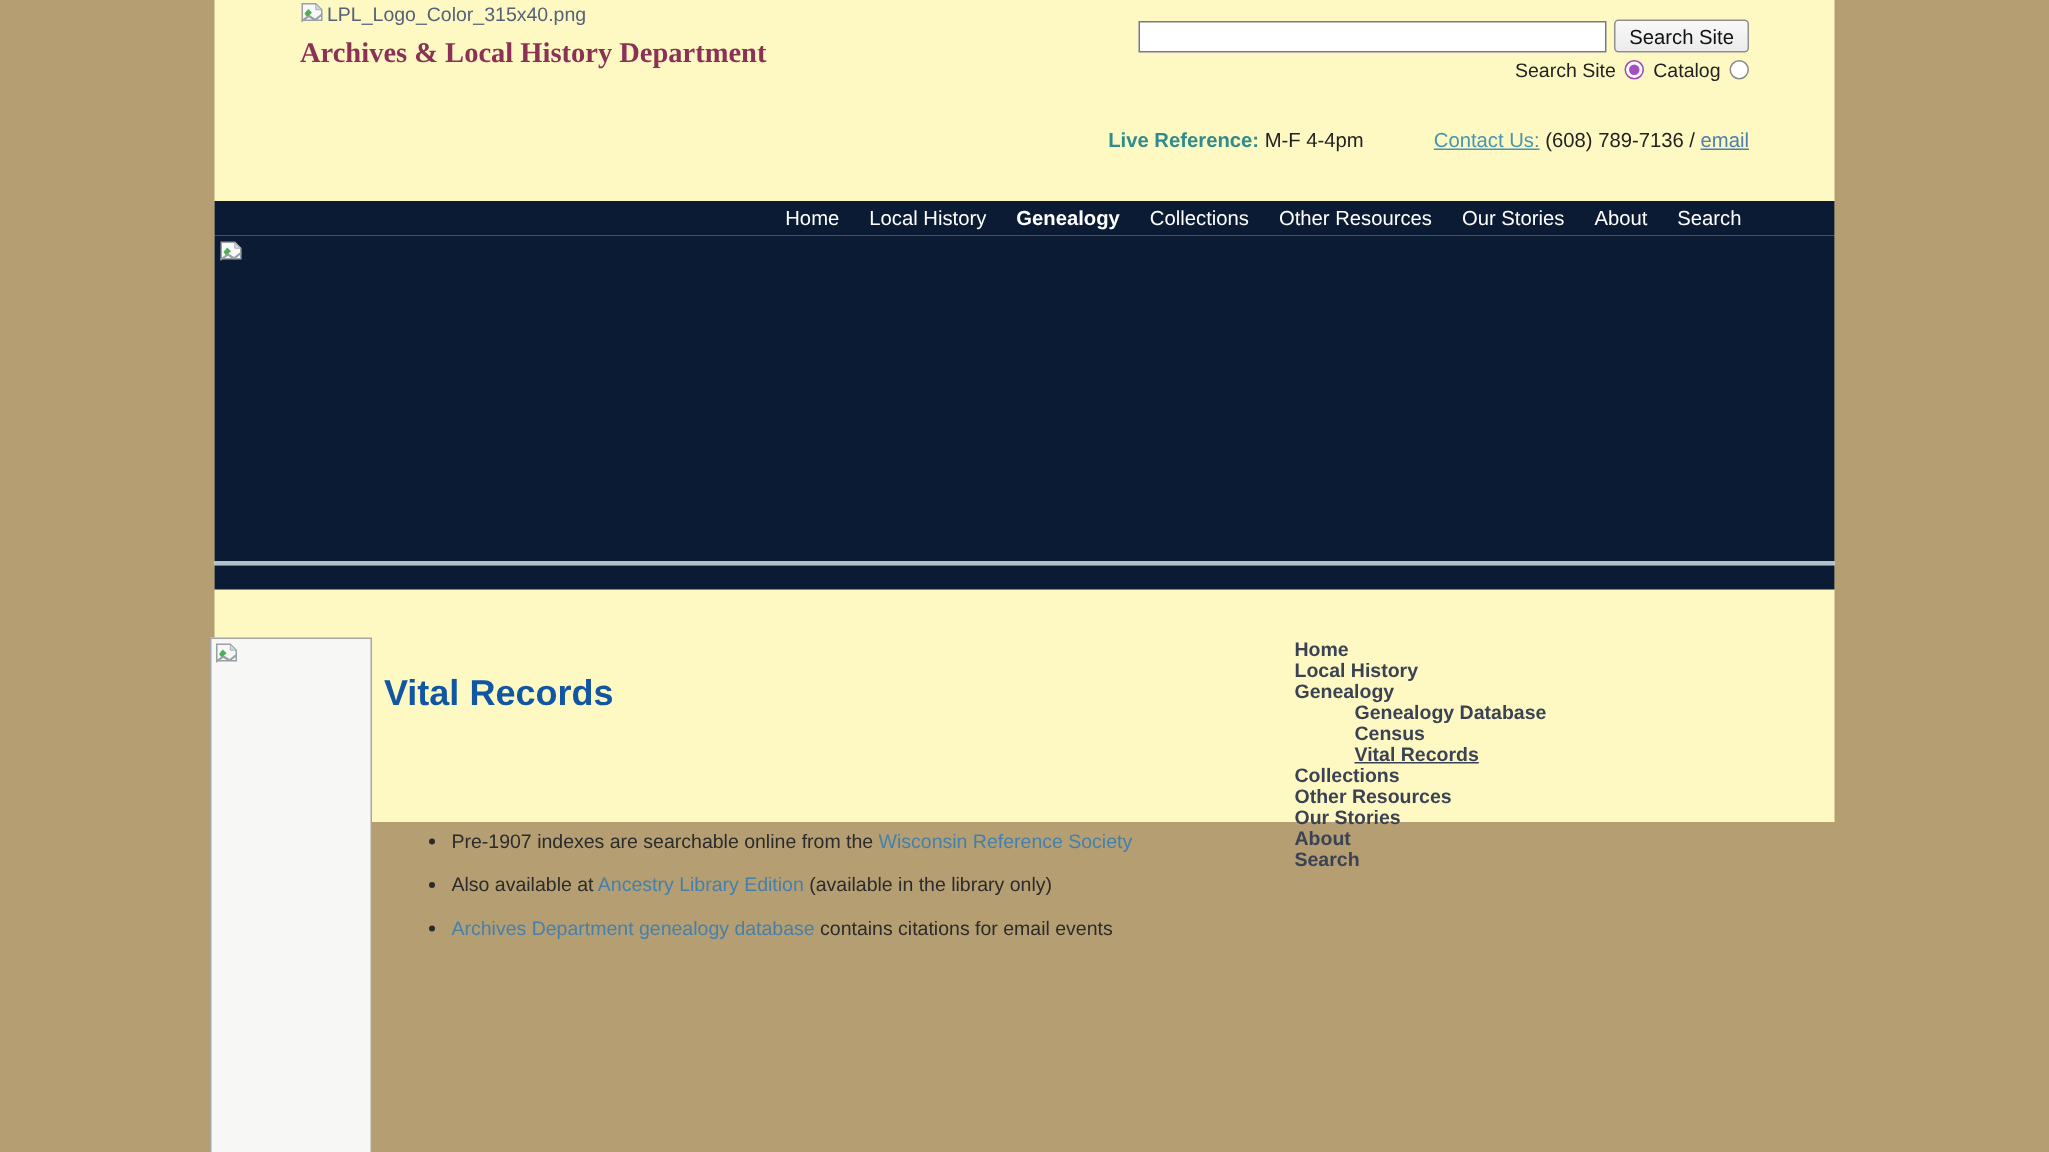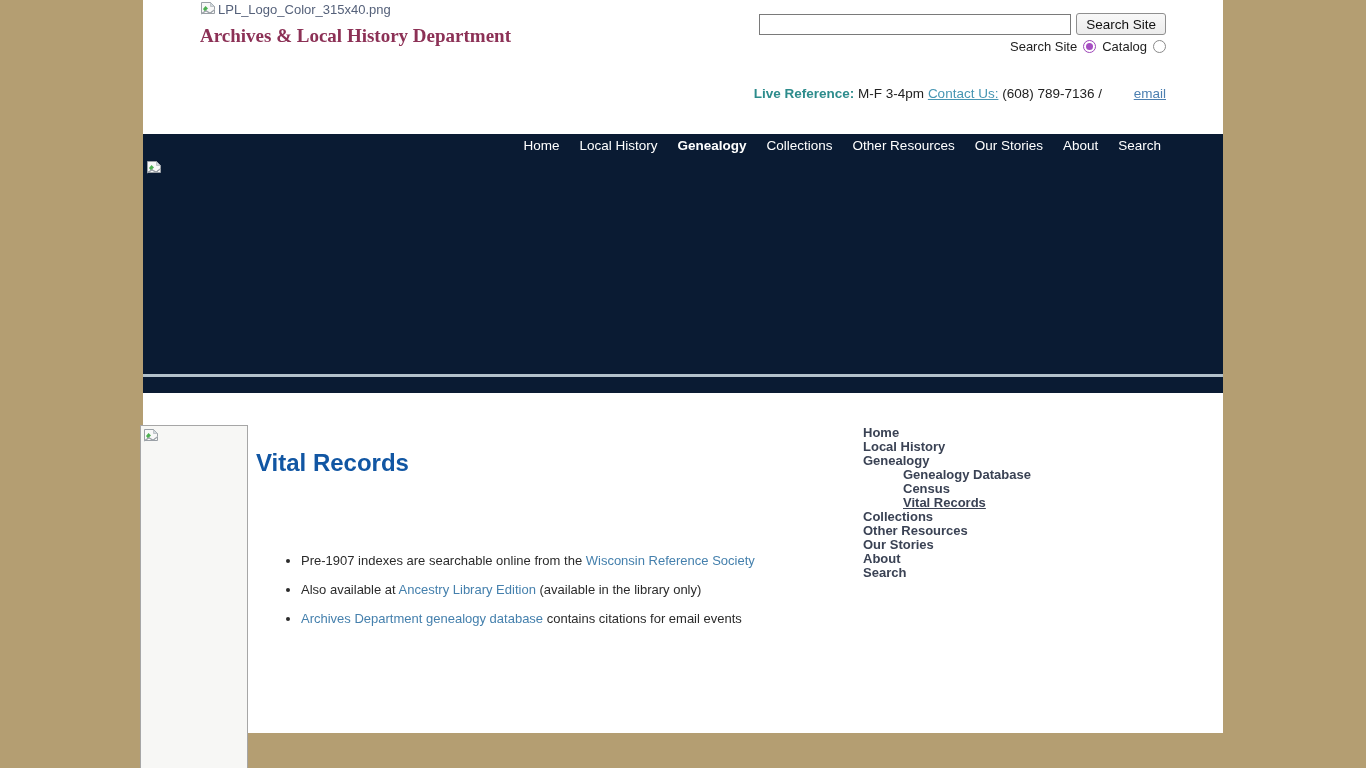--- a/index.html
+++ b/index.html
@@ -4,22 +4,22 @@
 <style>
   * { box-sizing: border-box; }
   html,body { margin:0; padding:0; }
   body {
     width:1366px; height:768px; overflow:hidden;
     background:#b49e72;
     font-family:"Liberation Sans", sans-serif;
     position:relative;
   }
   .page {
-    position:absolute; left:143px; top:0; width:1080px; height:733px;
-    background:#ffffff;
+    position:absolute; left:143px; top:0; width:1080px; height:548px;
+    background:#fef9c3;
   }
 
   
   .logo-line {
     position:absolute; left:57px; top:1px;
     display:flex; align-items:center; gap:2px;
     font-size:13px; color:#55617a;
   }
   .dept-title {
     position:absolute; left:57px; top:25px;
@@ -52,22 +52,22 @@
   .radio.checked { border-color:#9d44b8; }
   .radio.checked::after {
     content:""; position:absolute; left:2px; top:2px; right:2px; bottom:2px;
     border-radius:50%; background:#a64ec2;
   }
   .liveref {
     position:absolute; top:86px; right:57px;
     font-size:13.5px; color:#222; white-space:nowrap;
   }
   .liveref .lr-label { color:#2d8c8c; font-weight:bold; }
-  .liveref .lr-contact { color:#4796b3; }
-  .liveref .lr-email { color:#4c7fb0;margin-left:28px; }
+  .liveref .lr-contact { color:#4796b3;margin-left:43px; }
+  .liveref .lr-email { color:#4c7fb0; }
 
   
   .navbar {
     position:absolute; top:134px; left:0; width:100%; height:23px;
     background:#0a1b33;
     display:flex; justify-content:flex-end; align-items:center;
     padding-right:52px;
   }
   .nav-item {
     color:#fff; font-size:13.5px; text-decoration:none;
@@ -147,21 +147,21 @@
     <button class="search-btn">Search Site</button>
   </div>
 
   <div class="radio-row">
     <span>Search Site</span>
     <span class="radio checked"></span>
     <span>Catalog</span>
     <span class="radio"></span>
   </div>
 
-  <div class="liveref"><span class="lr-label">Live Reference:</span><span> M-F 3-4pm </span><a class="lr-contact" href="#">Contact Us:</a><span> (608) 789-7136 / </span><a class="lr-email" href="#">email</a></div>
+  <div class="liveref"><span class="lr-label">Live Reference:</span><span> M-F 4-4pm </span><a class="lr-contact" href="#">Contact Us:</a><span> (608) 789-7136 / </span><a class="lr-email" href="#">email</a></div>
 
   <div class="navbar">
     <a href="#" class="nav-item">Home</a>
     <a href="#" class="nav-item">Local History</a>
     <a href="#" class="nav-item active">Genealogy</a>
     <a href="#" class="nav-item">Collections</a>
     <a href="#" class="nav-item">Other Resources</a>
     <a href="#" class="nav-item">Our Stories</a>
     <a href="#" class="nav-item">About</a>
     <a href="#" class="nav-item">Search</a>

